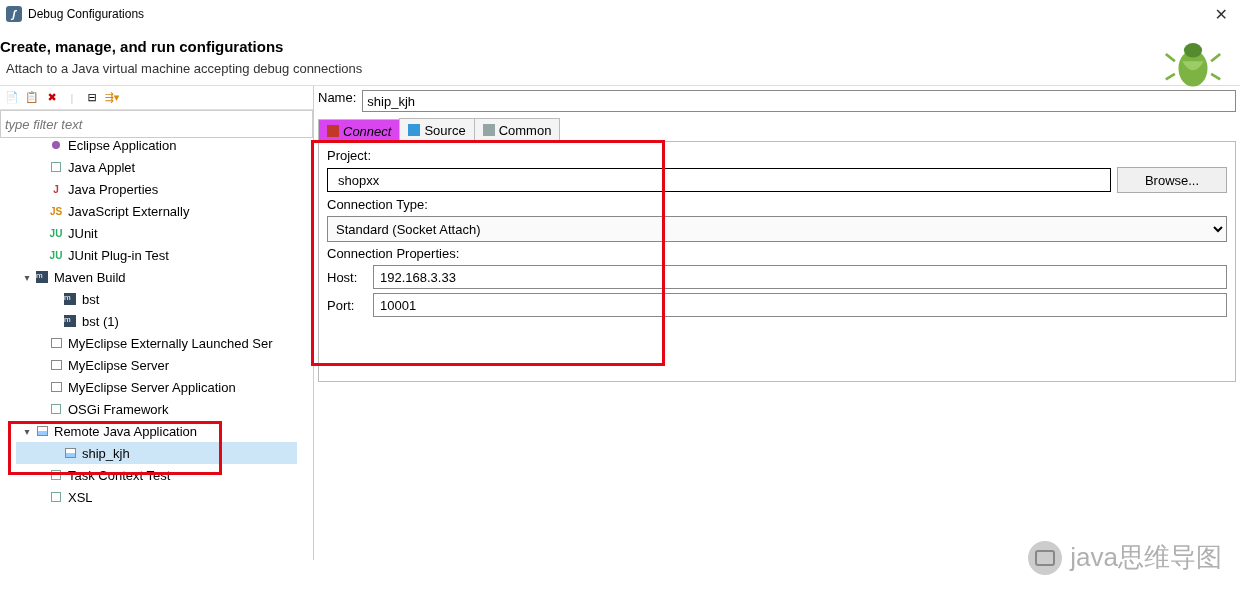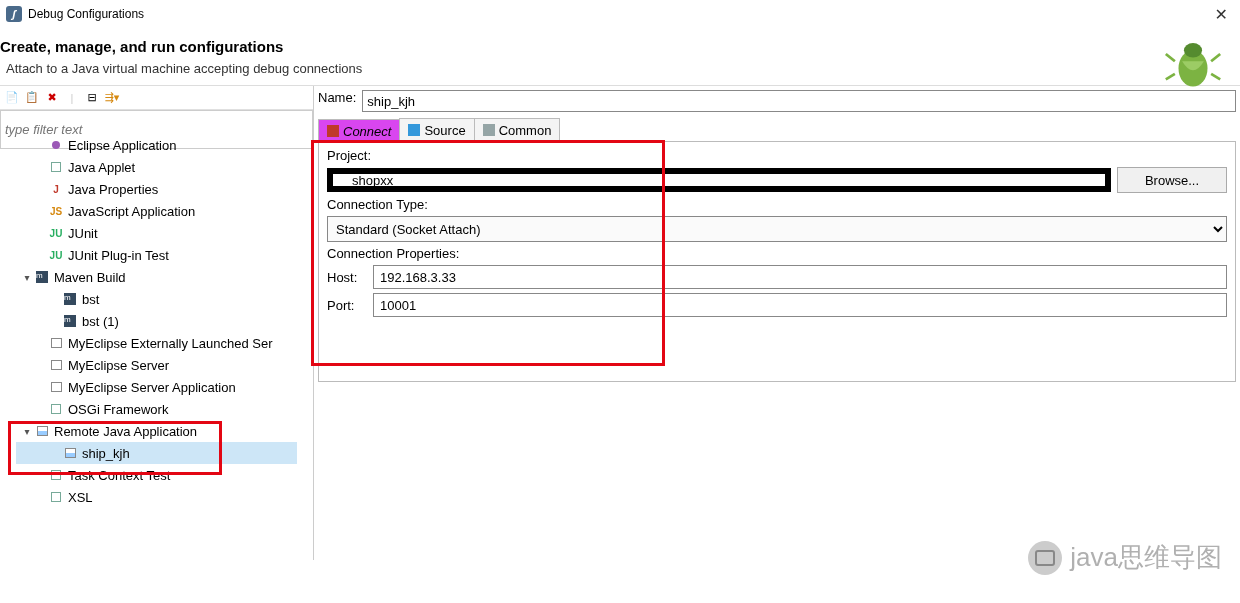--- a/index.html
+++ b/index.html
@@ -14,21 +14,21 @@
 .header h1 { font-size: 15px; font-weight: bold; }
 .header p { font-size: 13px; color: #333; margin-top: 6px; margin-left: 6px; }
 .bug-icon { position: absolute; right: 18px; top: 6px; width: 58px; height: 58px; }
 
 .body { display: flex; height: 475px; border-top: 1px solid #ddd; margin-top: 5px; }
 
 .sidebar { width: 314px; border-right: 1px solid #ccc; display: flex; flex-direction: column; }
 .toolbar { height: 24px; border-bottom: 1px solid #e0e0e0; display: flex; align-items: center; padding: 0 4px; gap: 4px; }
 .toolbar .tb { width: 16px; height: 16px; display:flex; align-items:center; justify-content:center; font-size:11px; }
 .filter { height: 22px; }
-.filter input { width: 100%; height: 39px; border: 1px solid #ccc; padding: 0 4px; font-size: 13px; color: #888; font-style: italic; }
+.filter input { width: 100%; height: 28px; border: 1px solid #ccc; padding: 0 4px; font-size: 13px; color: #888; font-style: italic; }
 .tree { flex: 1; overflow: auto; padding: 2px 16px; }
 .tree-item { display: flex; align-items: center; height: 22px; font-size: 13px; color: #000; white-space: nowrap; }
 .tree-item .spc { display:inline-block; }
 .tree-item .tw { width: 14px; text-align: center; color: #555; font-size: 10px; }
 .tree-item .ic { width: 16px; height: 16px; margin-right: 4px; display:flex;align-items:center;justify-content:center; font-size:10px; }
 .tree-item.sel { background: #cde6f7; }
 .ic-purple{background:#9b59b6;border-radius:50%;width:8px;height:8px;}
 .ic-box{border:1px solid #7a9;width:10px;height:10px;}
 .ic-j{color:#c0392b;font-weight:bold;}
 .ic-js{color:#d68910;font-weight:bold;}
@@ -46,21 +46,21 @@
 .tab { display: flex; align-items: center; padding: 0 8px; font-size: 13px; border: 1px solid #bbb; border-bottom: none; background: #f4f4f4; margin-right: -1px; gap: 4px; }
 .tab.active { background: #d946ef; position: relative; top: 1px; font-style: italic; }
 .tab .ti { width: 12px; height: 12px; }
 .ti-conn{background:#c0392b;}
 .ti-src{background:#3498db;}
 .ti-com{background:#95a5a6;}
 
 .form { border: 1px solid #bbb; border-top:none; padding: 6px 8px; display:flex; flex-direction:column; gap:4px; height: 240px; }
 .lbl { font-size: 13px; }
 .row { display:flex; gap:6px; align-items:center; }
-.row input[type=text]{ flex:1; height:24px; border:6px solid #000000; padding:0 19px; font-size:13px; background:#fff; }
+.row input[type=text]{ flex:1; height:24px; border:1px solid #000000; padding:0 10px; font-size:13px; background:#fff; }
 .row select{ flex:1; height:26px; border:1px solid #888; padding:0 4px; font-size:13px; background:#fafafa; }
 .browse-btn{ width:110px; height:26px; border:1px solid #aaa; background:#f0f0f0; font-size:13px; }
 .props-table{ display:grid; grid-template-columns: 40px 1fr; gap:4px 6px; align-items:center; }
 .props-table .plbl{font-size:13px;}
 .props-table input{height:24px;border:1px solid #888;padding:0 6px;font-size:13px;}
 .chk-row{display:flex;align-items:center;gap:6px;font-size:13px;margin-top:2px;}
 .chk-row input{width:14px;height:14px;}
 
 .watermark { position:absolute; right:18px; bottom:28px; display:flex; align-items:center; gap:8px; color:#b0b0b0; font-size:26px; font-weight:500; }
 .watermark .wicon{width:34px;height:34px;border-radius:50%;background:#ccc;display:flex;align-items:center;justify-content:center;}
@@ -128,21 +128,21 @@
             <span class="ic-j">J</span>
           </span>
           <span>Java Properties</span>
         </div>
         <div class="tree-item">
           <span class="spc" style="width: 18px;"></span>
           <span class="tw"></span>
           <span class="ic">
             <span class="ic-js">JS</span>
           </span>
-          <span>JavaScript Application</span>
+          <span>JavaScript Externally</span>
         </div>
         <div class="tree-item">
           <span class="spc" style="width: 18px;"></span>
           <span class="tw"></span>
           <span class="ic">
             <span class="ic-ju">JU</span>
           </span>
           <span>JUnit</span>
         </div>
         <div class="tree-item">

